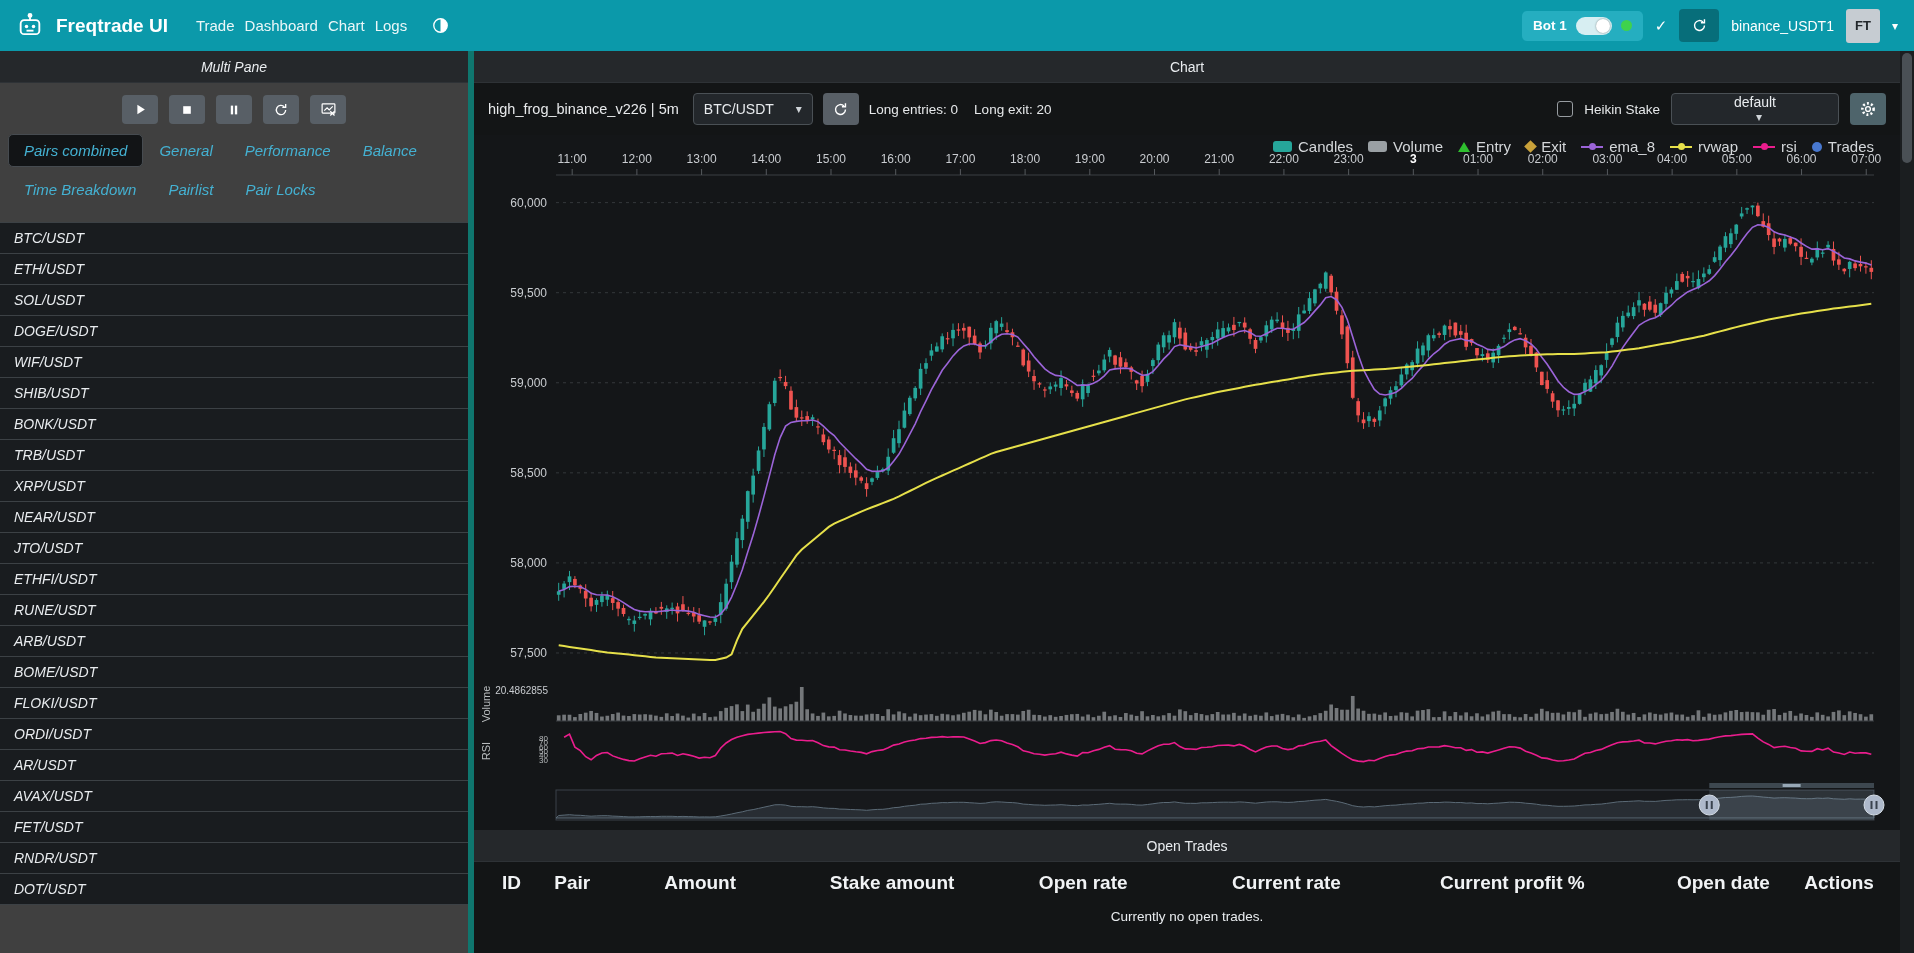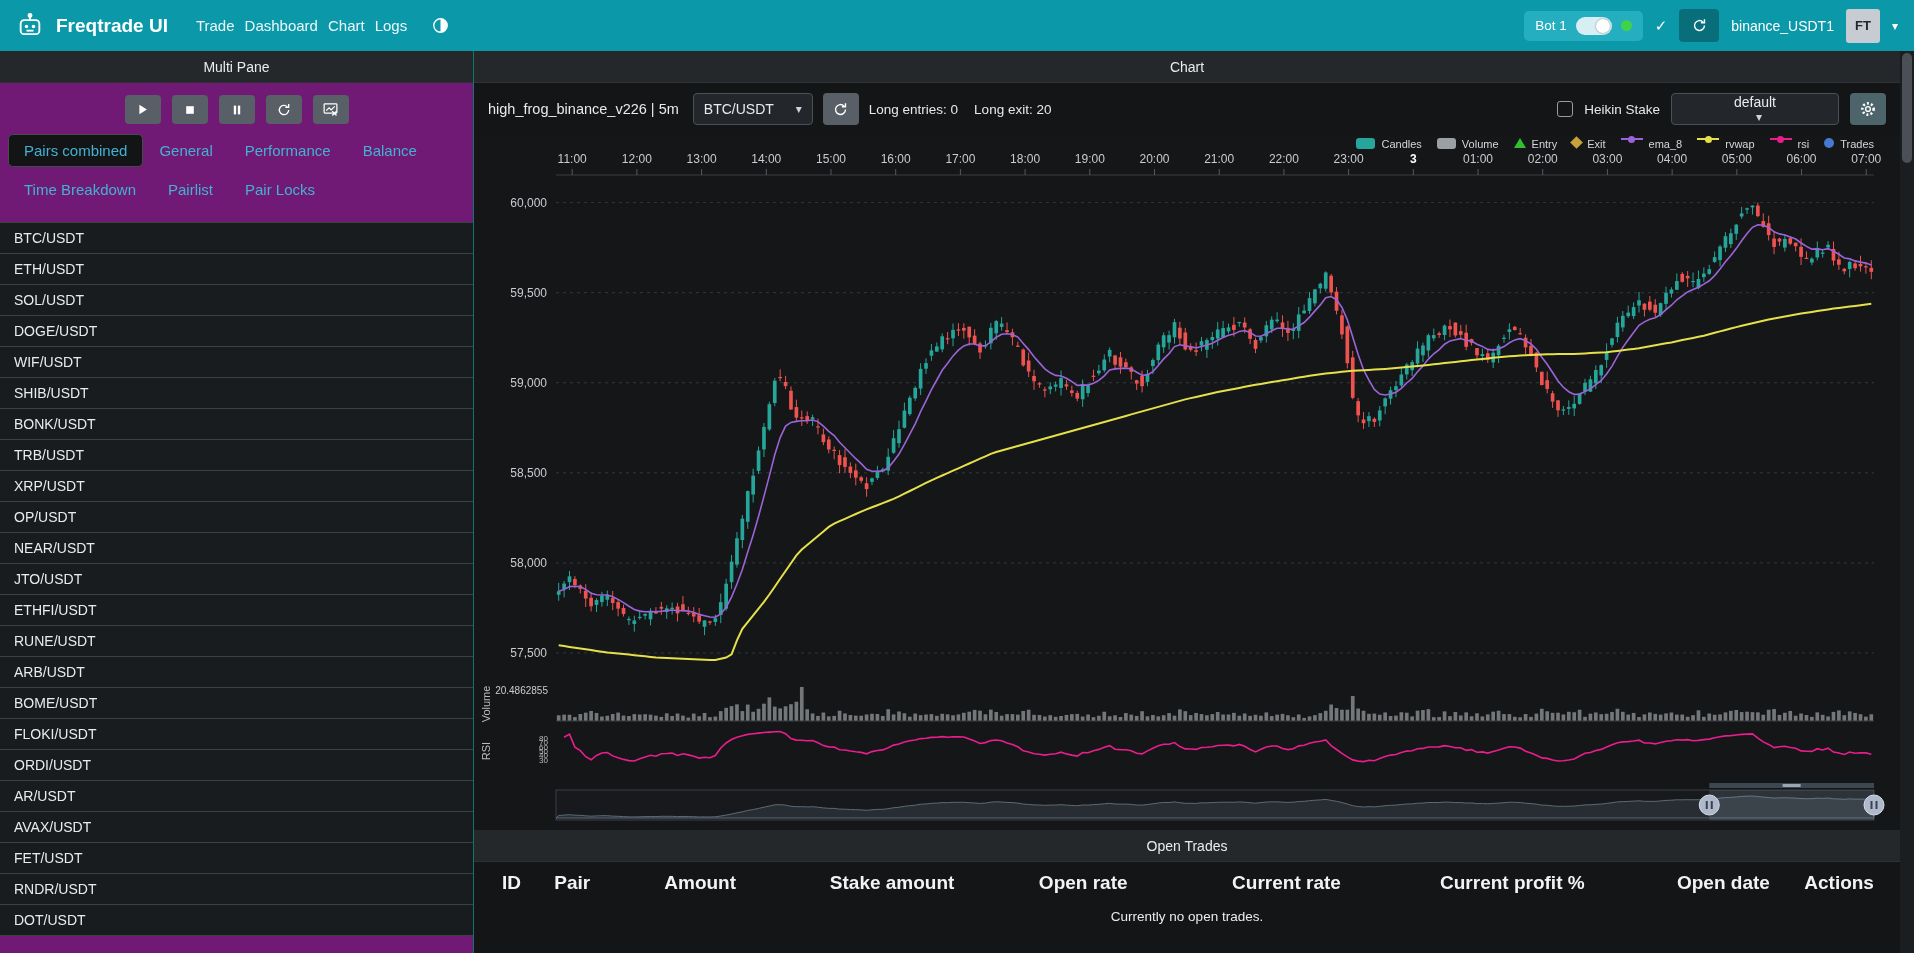--- a/index.html
+++ b/index.html
@@ -7,34 +7,34 @@
     font-family:"Liberation Sans", sans-serif; color:#e9ecef; }
 
   
   .navbar { height:51px; background:#0b99aa; display:flex; align-items:center; padding:0 16px; }
   .brand-icon { width:30px; height:30px; margin-right:10px; display:flex; align-items:center; }
   .brand { font-size:19px; font-weight:600; color:#fff; margin-right:28px; }
   .nav-links { display:flex; gap:10px; align-items:center; }
   .nav-link { color:rgba(255,255,255,.92); font-size:15px; cursor:pointer; }
   .theme-icon { margin-left:24px; display:flex; align-items:center; cursor:pointer; }
   .nav-right { margin-left:auto; display:flex; align-items:center; gap:12px; }
-  .bot-chip { display:flex; align-items:center; gap:9px; background:#25aec0; padding:6px 11px; border-radius:5px; cursor:pointer; }
+  .bot-chip { display:flex; align-items:center; gap:9px; background:#25aec0; padding:6px 11px; border-radius:5px; cursor:pointer;font-weight:bold; }
   .bot-chip .bot-label { color:#fff; font-size:13.5px; }
   .toggle { width:36px; height:18px; background:#d7eef2; border-radius:9px; position:relative; display:inline-block; }
   .toggle .knob { position:absolute; right:2px; top:2px; width:14px; height:14px; border-radius:50%; background:#fff; box-shadow:0 0 2px rgba(0,0,0,.45); }
   .status-dot { width:11px; height:11px; border-radius:50%; background:#3fd24d; display:inline-block; }
   .check { color:#fff; font-size:15px; }
   .nav-refresh { width:40px; height:33px; border:none; border-radius:4px; background:rgba(0,0,0,.28); display:flex; align-items:center; justify-content:center; cursor:pointer; }
   .exchange { color:#fff; font-size:14px; }
   .avatar { width:34px; height:34px; border-radius:3px; background:#c6ccd2; color:#22272b; font-weight:700; font-size:13px; display:flex; align-items:center; justify-content:center; cursor:pointer; }
   .caret { color:#fff; font-size:12px; cursor:pointer; }
 
   
   .content { display:flex; height:902px; }
-  .left-panel { width:474px; min-width:474px; background:#701a75; border-right:1px solid #0f766e; display:flex; flex-direction:column; }
+  .left-panel { width:474px; min-width:474px; background:#404040; border-right:6px solid #0f766e; display:flex; flex-direction:column;font-style:italic; }
   .right-panel { flex:1; background:#131516; display:flex; flex-direction:column; }
   .page-scrollbar { width:14px; background:#1b1e20; position:relative; }
   .page-scrollbar .thumb { position:absolute; top:2px; left:2px; width:10px; height:110px; border-radius:6px; background:#4a5055; }
 
   .panel-header { height:32px; background:#25282b; border-bottom:1px solid #2e3236; display:flex; align-items:center; justify-content:center; font-size:14px; color:#e9ecef; }
 
   
   .pane-controls { padding:12px 0 8px; display:flex; justify-content:center; gap:11px; }
   .ctl-btn { width:36px; height:29px; background:#585f66; border:none; border-radius:4px; display:flex; align-items:center; justify-content:center; cursor:pointer; }
   .pane-tabs { padding:2px 8px 6px; display:flex; flex-wrap:wrap; row-gap:6px; }
@@ -55,21 +55,21 @@
   .stat { font-size:13.5px; color:#e6e8ea; }
   .stat + .stat { margin-left:6px; }
   .toolbar-right { margin-left:auto; display:flex; align-items:center; gap:11px; }
   .checkbox { width:16px; height:16px; border:1.5px solid #979ca1; border-radius:3px; background:transparent; display:inline-block; cursor:pointer; }
   .cb-label { font-size:13.5px; color:#e6e8ea; }
 
   
   .chart-wrap { position:relative; height:695px; background:#141618; }
   #chart-svg { width:100%; height:100%; display:block; }
   .legend { position:absolute; top:3px; right:26px; display:flex; gap:15px; align-items:center; z-index:2; }
-  .legend-item { display:flex; align-items:flex-start; gap:6px; font-size:11px; color:#d4d7da; cursor:pointer; }
+  .legend-item { display:flex; align-items:center; gap:6px; font-size:15px; color:#d4d7da; cursor:pointer; }
   .lg-candles,.lg-rect { width:19px; height:11px; border-radius:3px; }
   .lg-triangle { width:0; height:0; border-left:6px solid transparent; border-right:6px solid transparent; }
   .lg-diamond { width:9px; height:9px; transform:rotate(45deg); }
   .lg-line { width:22px; height:2px; position:relative; }
   .lg-dot { position:absolute; left:7.5px; top:-2.5px; width:7px; height:7px; border-radius:50%; }
   .lg-circle { width:10px; height:10px; border-radius:50%; }
 
   
   .ot-wrap { flex:1; background:#131516; overflow:hidden; }
   table { width:100%; border-collapse:collapse; }
@@ -184,21 +184,20 @@
     <div class="pair-list">
         <div class="pair-row">BTC/USDT</div>
         <div class="pair-row">ETH/USDT</div>
         <div class="pair-row">SOL/USDT</div>
         <div class="pair-row">DOGE/USDT</div>
         <div class="pair-row">WIF/USDT</div>
         <div class="pair-row">SHIB/USDT</div>
         <div class="pair-row">BONK/USDT</div>
         <div class="pair-row">TRB/USDT</div>
         <div class="pair-row">XRP/USDT</div>
-        <div class="pair-row">OP/USDT</div>
         <div class="pair-row">NEAR/USDT</div>
         <div class="pair-row">JTO/USDT</div>
         <div class="pair-row">ETHFI/USDT</div>
         <div class="pair-row">RUNE/USDT</div>
         <div class="pair-row">ARB/USDT</div>
         <div class="pair-row">BOME/USDT</div>
         <div class="pair-row">FLOKI/USDT</div>
         <div class="pair-row">ORDI/USDT</div>
         <div class="pair-row">AR/USDT</div>
         <div class="pair-row">AVAX/USDT</div>

